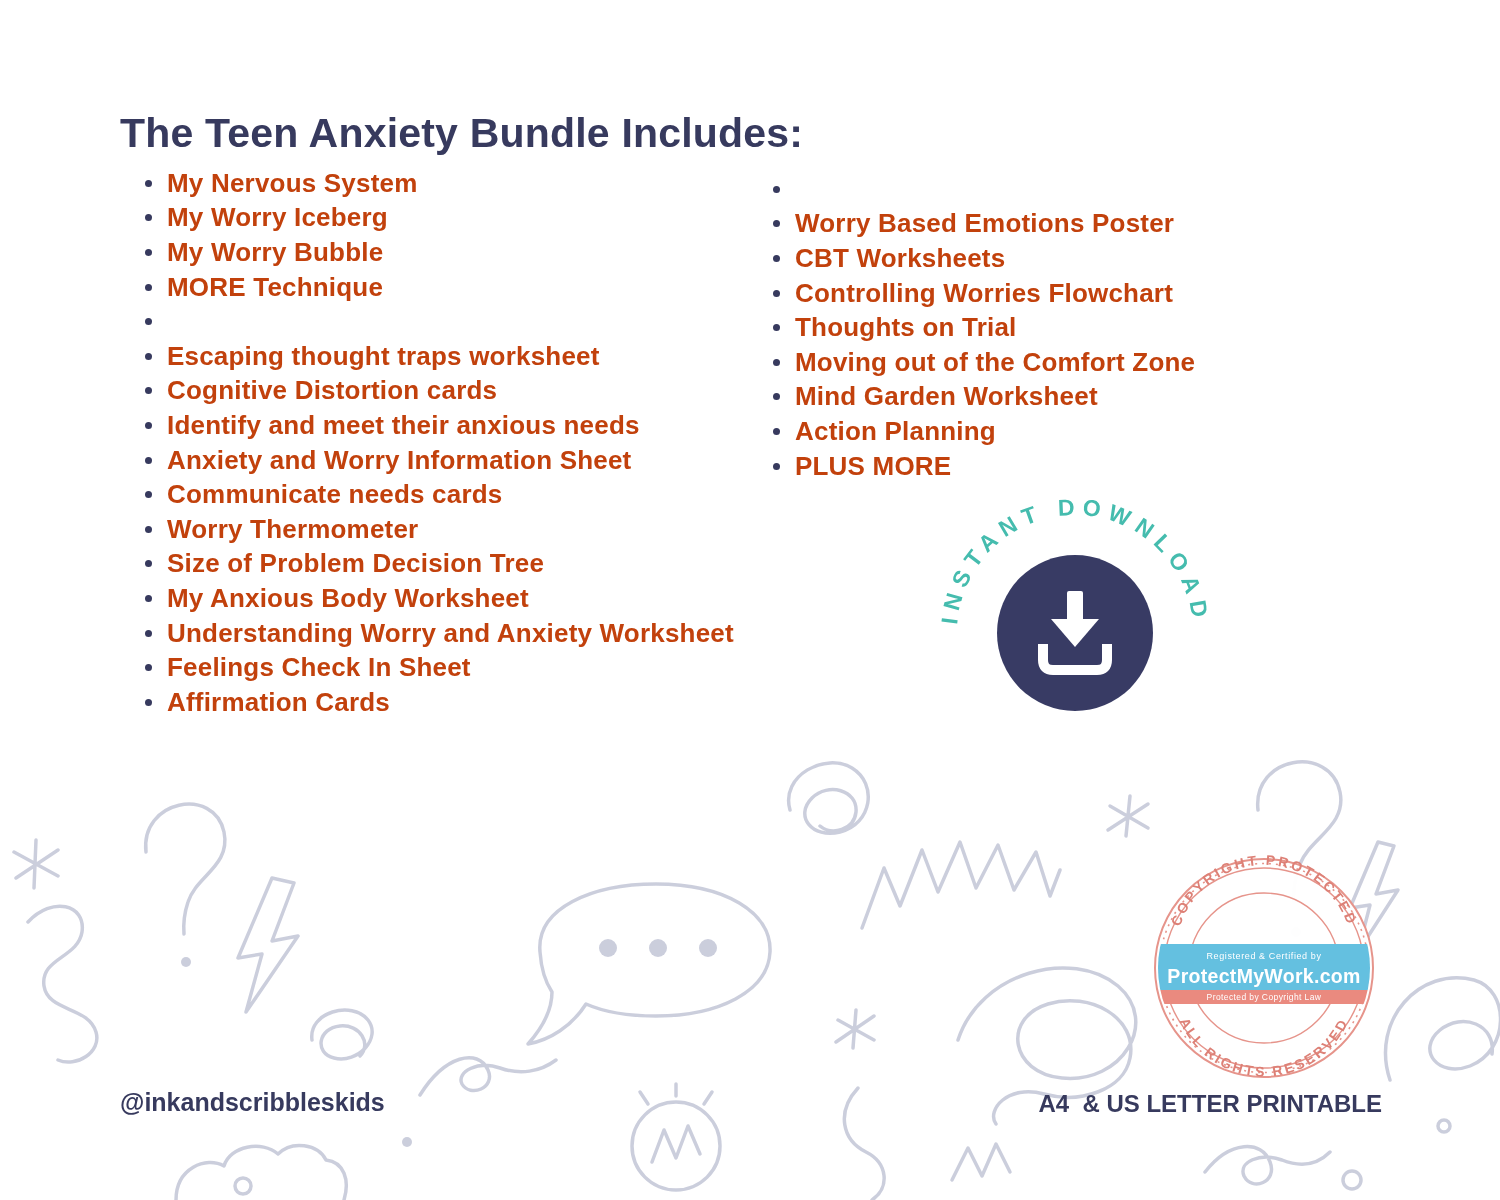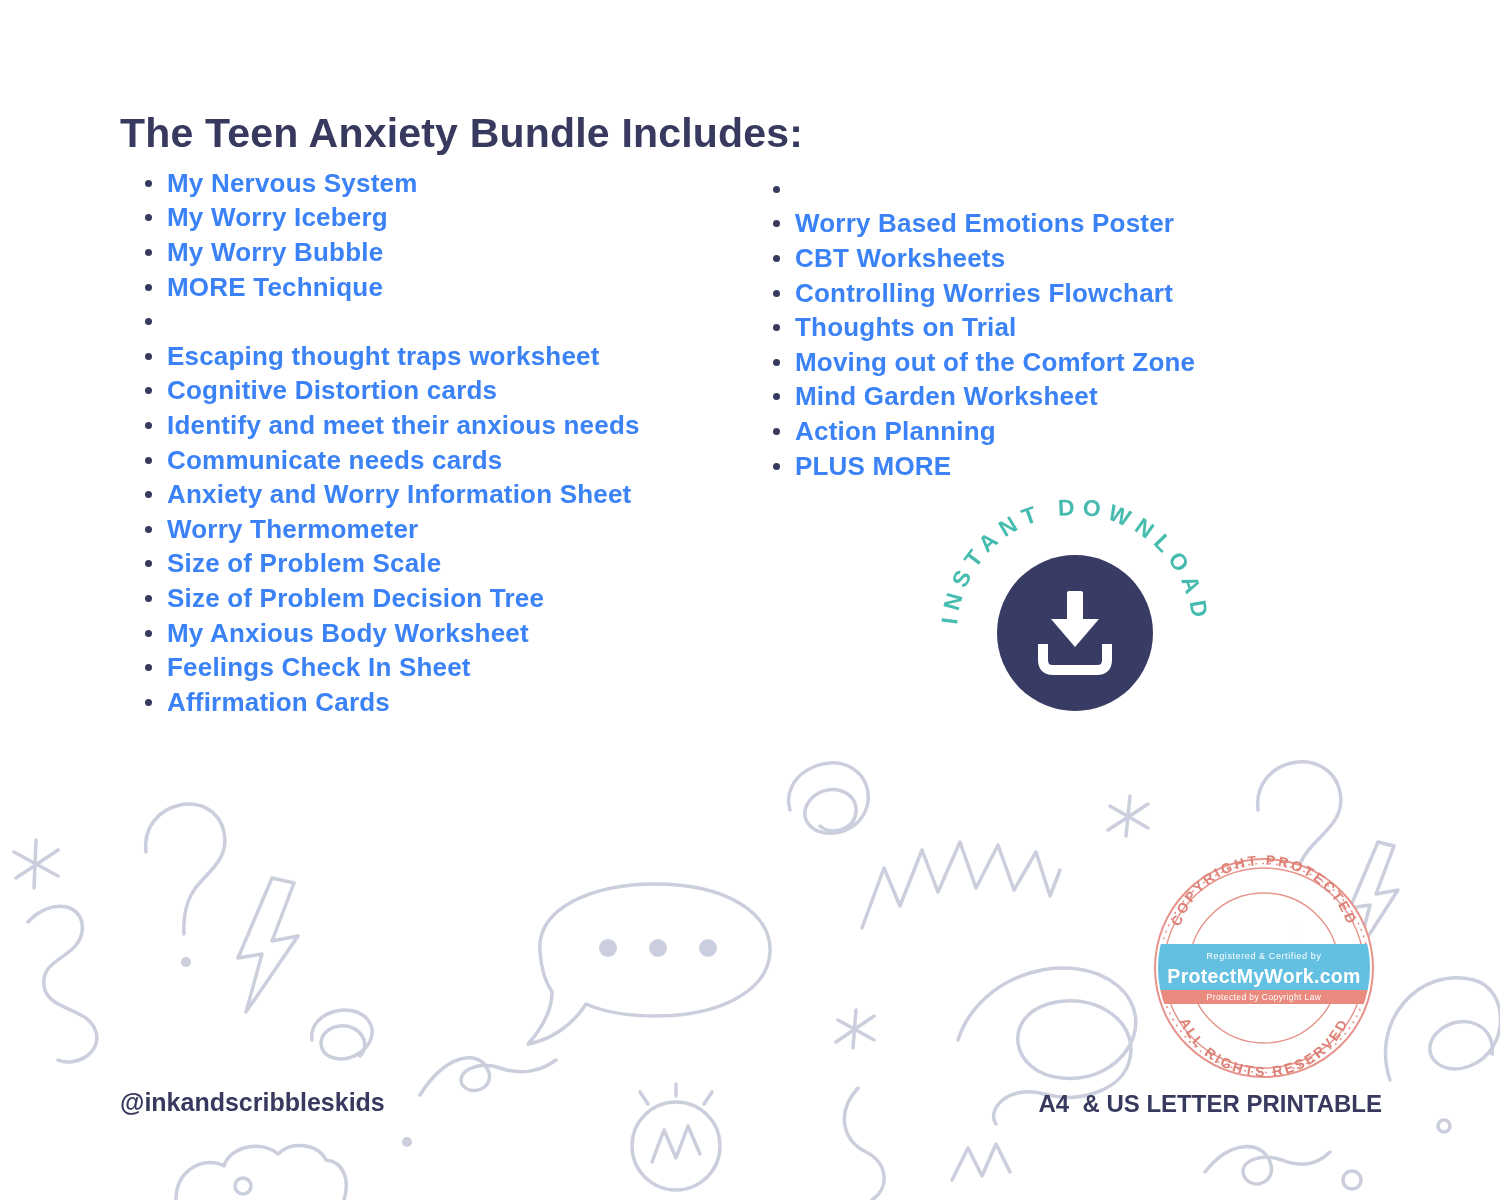--- a/index.html
+++ b/index.html
@@ -14,21 +14,21 @@
     position:absolute; left:120px; top:110px;
     font-size:41px; font-weight:bold; color:#373a5e; letter-spacing:0.2px;
     white-space:nowrap;
   }
 
   .list { position:absolute; list-style:none; }
   .list-left  { left:145px; top:166px; }
   .list-right { left:773px; top:172px; }
   .item { display:flex; align-items:center; height:34.6px; }
   .bullet { width:7px; height:7px; border-radius:50%; background:#373a5e; margin-right:15px; flex:none; }
-  .label { font-size:26px; font-weight:bold; white-space:nowrap; letter-spacing:0.2px; color:#3b82f6; }
+  .label { font-size:26px; font-weight:bold; white-space:nowrap; letter-spacing:0.2px; color:#c2410c; }
 
   .download-badge { position:absolute; left:915px; top:488px; width:320px; height:258px; }
   .arc-teal {
     fill:#45bcae; font-size:23px; font-weight:bold; letter-spacing:7px;
     font-family:"Liberation Sans", sans-serif;
   }
 
   .stamp { position:absolute; left:1148px; top:852px; width:232px; height:232px; }
   .stamp text { font-family:"Liberation Sans", sans-serif; }
   .stamp-arc { fill:#dd8076; font-size:14px; font-weight:bold; letter-spacing:2.6px; }
@@ -167,48 +167,48 @@
         <span class="label">Cognitive Distortion cards</span>
       </li>
 
       <li class="item">
         <span class="bullet"></span>
         <span class="label">Identify and meet their anxious needs</span>
       </li>
 
       <li class="item">
         <span class="bullet"></span>
+        <span class="label">Anxiety and Worry Information Sheet</span>
+      </li>
+
+      <li class="item">
+        <span class="bullet"></span>
         <span class="label">Communicate needs cards</span>
       </li>
 
       <li class="item">
         <span class="bullet"></span>
-        <span class="label">Anxiety and Worry Information Sheet</span>
-      </li>
-
-      <li class="item">
-        <span class="bullet"></span>
         <span class="label">Worry Thermometer</span>
       </li>
 
-      <li class="item">
-        <span class="bullet"></span>
-        <span class="label">Size of Problem Scale</span>
-      </li>
 
       <li class="item">
         <span class="bullet"></span>
         <span class="label">Size of Problem Decision Tree</span>
       </li>
 
       <li class="item">
         <span class="bullet"></span>
         <span class="label">My Anxious Body Worksheet</span>
       </li>
 
+      <li class="item">
+        <span class="bullet"></span>
+        <span class="label">Understanding Worry and Anxiety Worksheet</span>
+      </li>
 
       <li class="item">
         <span class="bullet"></span>
         <span class="label">Feelings Check In Sheet</span>
       </li>
 
       <li class="item">
         <span class="bullet"></span>
         <span class="label">Affirmation Cards</span>
       </li>

